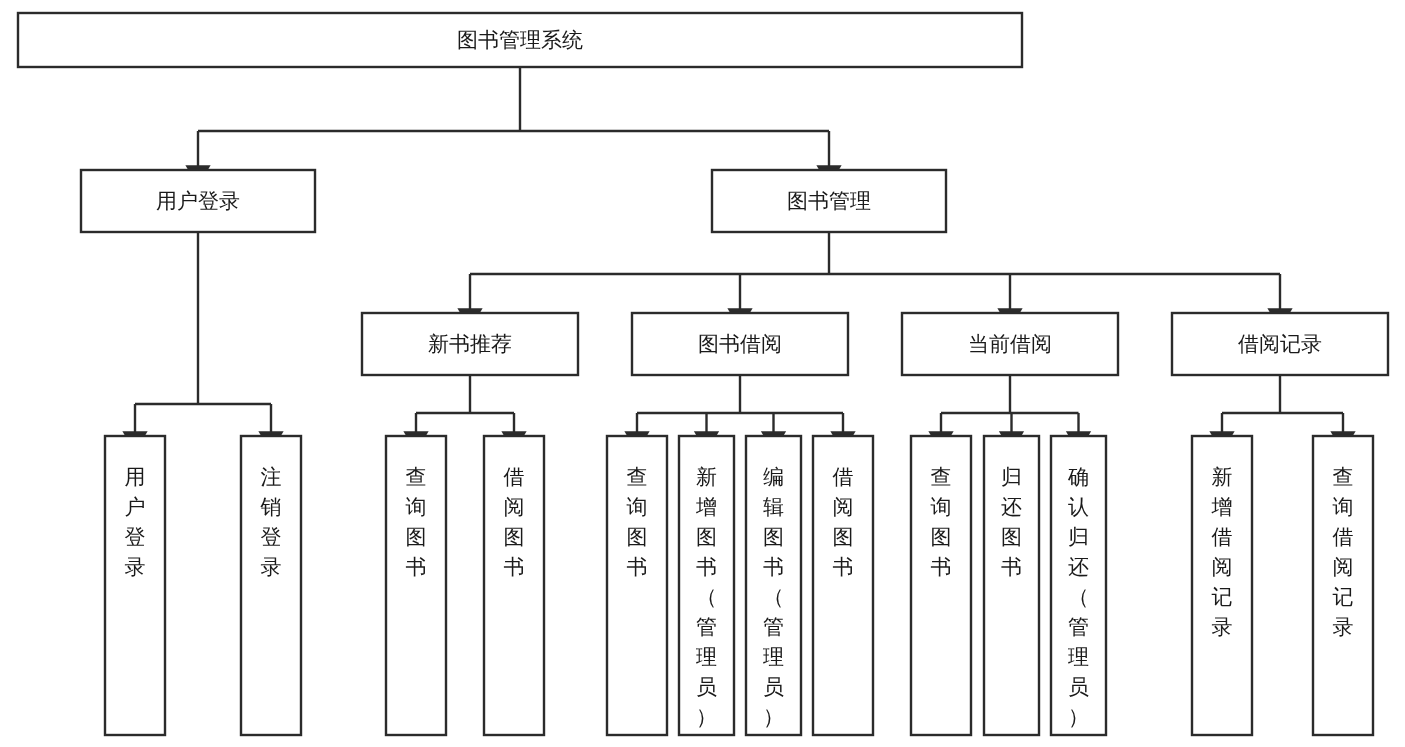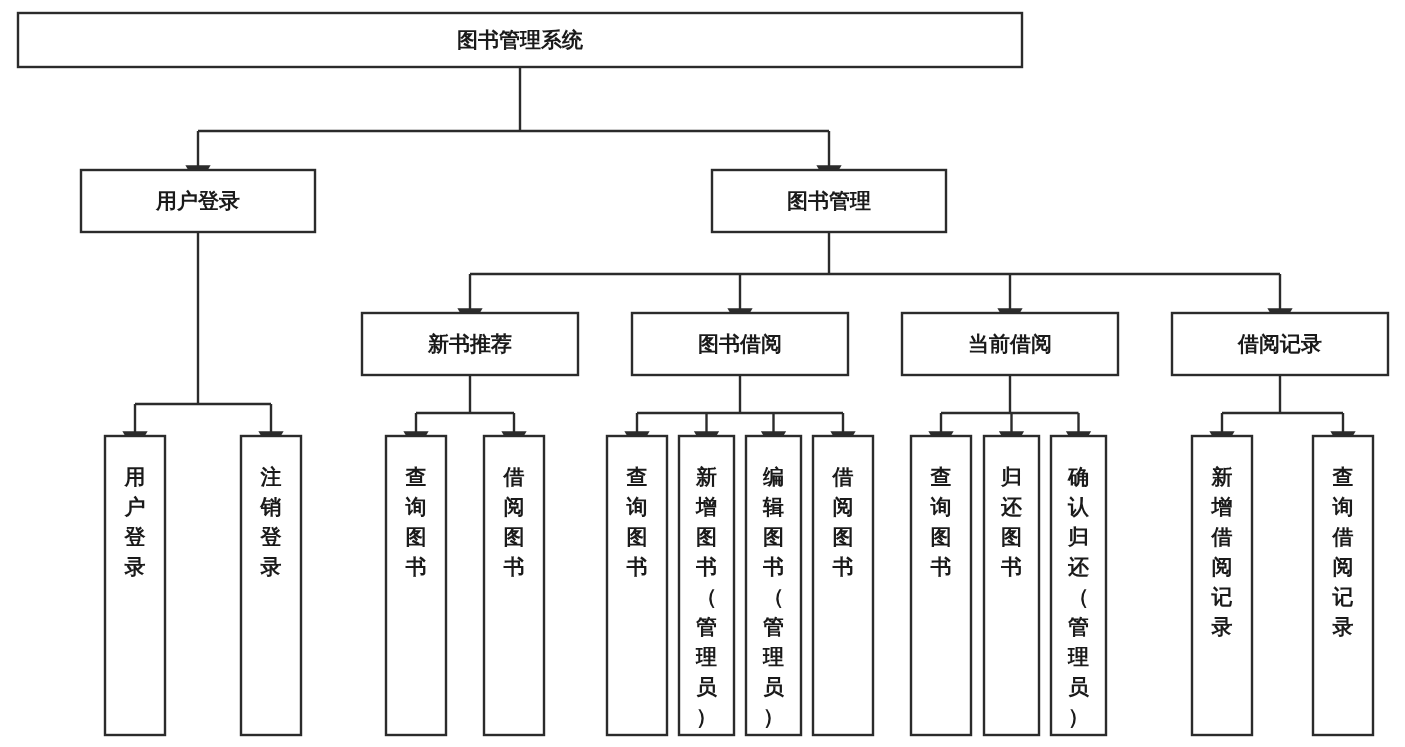--- a/index.html
+++ b/index.html
@@ -11,21 +11,20 @@
     width: 1405px;
     height: 747px;
     font-family: "Liberation Sans", "DejaVu Sans", sans-serif;
     overflow: hidden;
     position: relative;
   }
   #diagram-root {
     position: relative;
     width: 1140px;
     height: 747px;
-    font-weight: bold;
   }
   svg.flow {
     position: absolute;
     left: 0;
     top: 0;
     width: 1405px;
     height: 747px;
   }
   .node-rect {
     fill: #ffffff;

